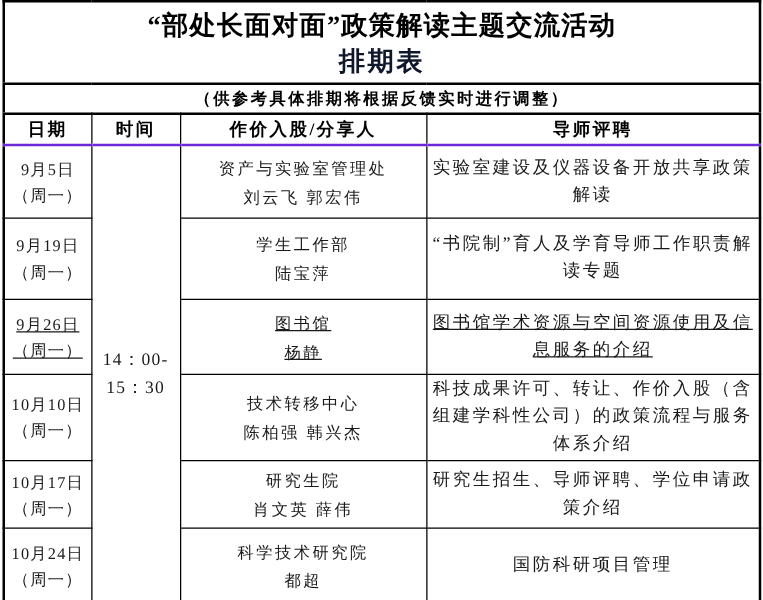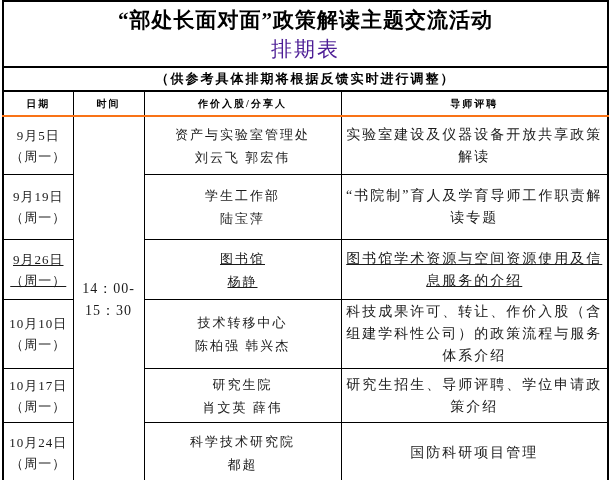--- a/index.html
+++ b/index.html
@@ -34,39 +34,39 @@
   }
   .title-line1 {
     font-size: 21px;
     font-weight: bold;
     letter-spacing: 1px;
     line-height: 30px;
     color: #000;
   }
   .title-line2 {
     font-size: 21px;
-    font-weight: normal;
+    font-weight: bold;
     letter-spacing: 2px;
     line-height: 28px;
-    color: #4c1d95;
+    color: #0f172a;
   }
   
   tr.subtitle-row td {
     border-bottom: 2px solid #000;
     height: 20px;
     font-size: 13px;
     font-weight: bold;
     letter-spacing: 2px;
     color: #000;
   }
   
   tr.header-row th {
-    border-bottom: 2px solid #f97316;
+    border-bottom: 2px solid #6d28d9;
     height: 21px;
-    font-size: 10px;
+    font-size: 14px;
     font-weight: bold;
     letter-spacing: 2px;
     color: #000;
     margin-left: 10px;
   }
   
   td.cell-date {
     font-size: 13px;
     letter-spacing: 1px;
     line-height: 21px;

